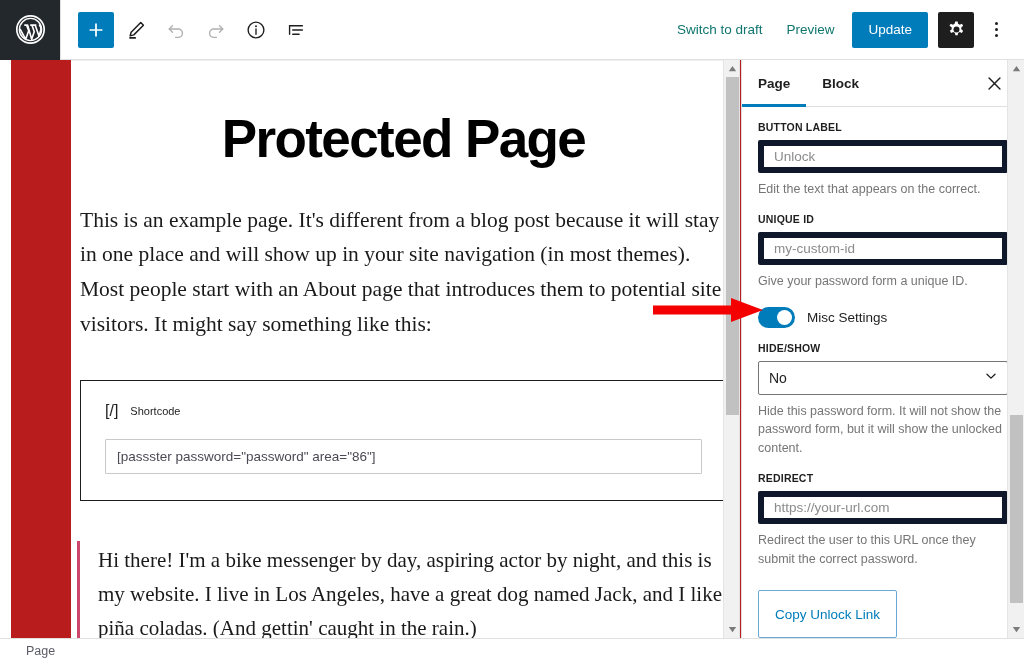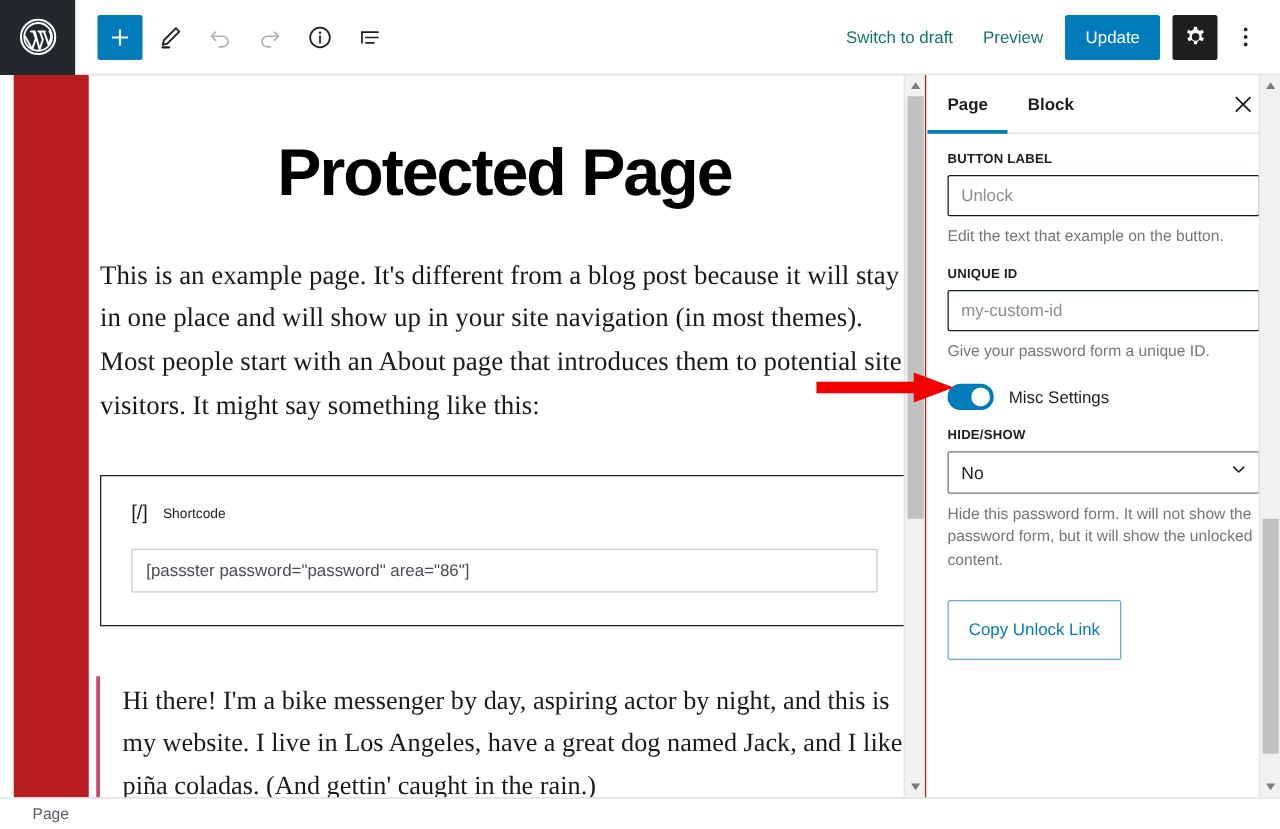--- a/index.html
+++ b/index.html
@@ -217,21 +217,21 @@
     font-size: 10.5px;
     font-weight: 700;
     letter-spacing: .2px;
     color: #1e1e1e;
     text-transform: uppercase;
     margin-bottom: 7px;
   }
   .fld-input {
     width: 100%;
     height: 33px;
-    border: 1px solid #0f172a;
+    border: 6px solid #0f172a;
     border-radius: 2px;
     background: #ffffff;
     padding: 0 10px;
     font-size: 13.5px;
     color: #1e1e1e;
     font-family: "Liberation Sans", sans-serif;
   }
   .fld-input::placeholder { color: #8b8b8b; opacity: 1; }
   .fld-help {
     margin-top: 7px;
@@ -460,21 +460,21 @@
         </svg>
       </button>
     </div>
 
     <div class="sb-body">
 
       
       <div class="fld-group">
         <div class="fld-label">BUTTON LABEL</div>
         <input class="fld-input" type="text" value="" placeholder="Unlock" style="">
-        <div class="fld-help">Edit the text that example on the button.</div>
+        <div class="fld-help">Edit the text that appears on the correct.</div>
       </div>
 
       
       <div class="fld-group">
         <div class="fld-label">UNIQUE ID</div>
         <input class="fld-input" type="text" value="" placeholder="my-custom-id" style="">
         <div class="fld-help">Give your password form a unique ID.</div>
       </div>
 
       
@@ -495,20 +495,25 @@
           <span class="sel-chev">
             <svg width="14" height="14" viewBox="0 0 16 16" aria-hidden="true">
               <path d="M3.4 6 L8 10.4 L12.6 6" fill="none" stroke="#1e1e1e" stroke-width="1.5" stroke-linecap="round" stroke-linejoin="round"></path>
             </svg>
           </span>
         </div>
         <div class="fld-help">Hide this password form. It will not show the password form, but it will show the unlocked content.</div>
       </div>
 
       
+      <div class="fld-group">
+        <div class="fld-label">REDIRECT</div>
+        <input class="fld-input" type="text" value="" placeholder="https://your-url.com" style="">
+        <div class="fld-help">Redirect the user to this URL once they submit the correct password.</div>
+      </div>
 
       <button class="copy-btn">Copy Unlock Link</button>
 
     </div>
   </div>
 
   <div class="sb-scroll">
     <div class="cs-arrow up">
       <svg width="9" height="7" viewBox="0 0 10 8" aria-hidden="true">
           <path d="M5 1 L9.2 7 L0.8 7 Z" fill="#7b7b7b"></path>

